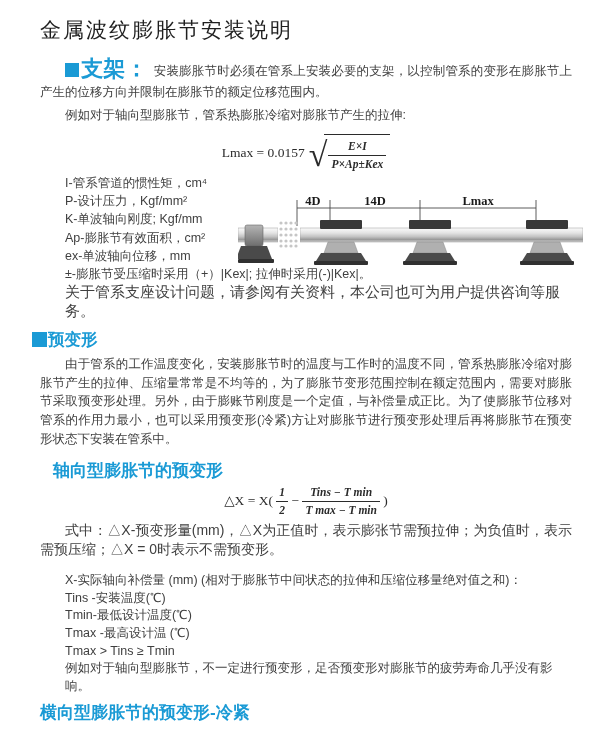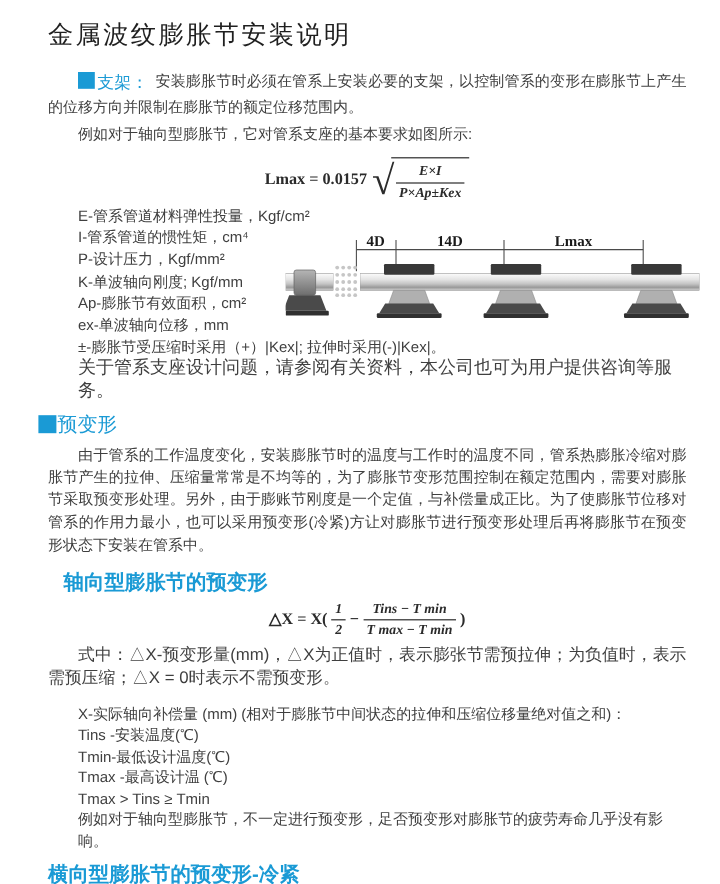--- a/index.html
+++ b/index.html
@@ -13,29 +13,29 @@
     padding-top:16px;text-align:left;font-size:21px;font-weight:normal;
     color:var(--ink);letter-spacing:2px;line-height:28px;
   }
   .para{font-size:12.5px;line-height:21px;text-align:justify;margin:0;}
   .p-support{margin-top:14px;text-indent:25px;}
   .p-example{margin-top:2px;text-indent:25px;line-height:21px;}
   .sq{
     display:inline-block;width:14px;height:14px;background:var(--accent);
     margin-right:2px;vertical-align:-2px;
   }
-  .sec-label{color:var(--accent);font-size:14px;font-weight:normal;margin-right:6px;vertical-align:-1px;}
-  .sec-head{margin-left:-8px;margin-top:8px;font-size:16.5px;font-weight:normal;color:var(--accent);line-height:21px;}
+  .sec-label{color:var(--accent);font-size:22px;font-weight:bold;margin-right:6px;vertical-align:-1px;}
+  .sec-head{margin-left:-8px;margin-top:8px;font-size:16.5px;font-weight:bold;color:var(--accent);line-height:21px;}
   .sec-head .sq{width:15px;height:15px;vertical-align:-2px;margin-right:1px;}
   .sub-head{color:var(--accent);font-size:17px;font-weight:bold;line-height:19px;}
   .sub-head.axial{margin-top:2px;margin-left:13px;}
   .sub-head.lateral{margin-top:8px;margin-left:0;}
   
   .formula{text-align:center;font-family:"Liberation Serif",serif;color:#2b2b2b;}
-  .formula .bold{font-weight:bold;}
+  .formula .bold{font-weight:normal;}
   .f-lmax{margin:8px 0 4px;font-size:13.5px;height:36px;line-height:36px;}
   .radical{font-size:34px;font-weight:400;vertical-align:middle;line-height:0;position:relative;top:1px;margin-left:4px;margin-right:-3px;}
   .rad-body{display:inline-block;border-top:1.6px solid #2b2b2b;vertical-align:middle;padding:2px 4px 0 4px;}
   .frac{display:inline-block;text-align:center;vertical-align:middle;font-size:11.5px;line-height:1.3;font-style:italic;font-weight:bold;}
   .frac .num{display:block;border-bottom:1.2px solid #2b2b2b;padding:0 3px 1px;}
   .frac .den{display:block;padding:1px 3px 0;}
   .f-ax{margin:4px 0 2px;font-size:13.5px;height:34px;line-height:34px;}
   
   .def-list{margin-top:2px;font-size:12.5px;line-height:18.2px;}
   .def-item{padding-left:25px;}
@@ -53,28 +53,27 @@
 <body>
 
 <div class="page">
 
   <div class="title">金属波纹膨胀节安装说明</div>
 
   <p class="para p-support">
     <span class="sq"></span><span class="sec-label">支架：</span><span>安装膨胀节时必须在管系上安装必要的支架，以控制管系的变形在膨胀节上产生的位移方向并限制在膨胀节的额定位移范围内。</span>
   </p>
 
-  <p class="para p-example">例如对于轴向型膨胀节，它对管系支座的基本要求如图所示:</p>
+  <p class="para p-example">例如对于轴向型膨胀节，管系热膨胀冷缩对膨胀节产生的拉伸:</p>
 
   <div class="formula f-lmax">
     <span class="bold">Lmax = 0.0157</span><span class="radical">√</span><span class="rad-body"><span class="frac"><span class="num">E×I</span><span class="den">P×Ap±Kex</span></span></span>
   </div>
 
   <div class="def-list">
-    <div class="def-item">E-管系管道材料弹性投量，Kgf/cm²</div>
     <div class="def-item">I-管系管道的惯性矩，cm⁴</div>
     <div class="def-item">P-设计压力，Kgf/mm²</div>
     <div class="def-item">K-单波轴向刚度; Kgf/mm</div>
     <div class="def-item">Ap-膨胀节有效面积，cm²</div>
     <div class="def-item">ex-单波轴向位移，mm</div>
     <div class="def-item">±-膨胀节受压缩时采用（+）|Kex|; 拉伸时采用(-)|Kex|。</div>
   </div>
 
   <div class="note-line">关于管系支座设计问题，请参阅有关资料，本公司也可为用户提供咨询等服务。</div>
 

